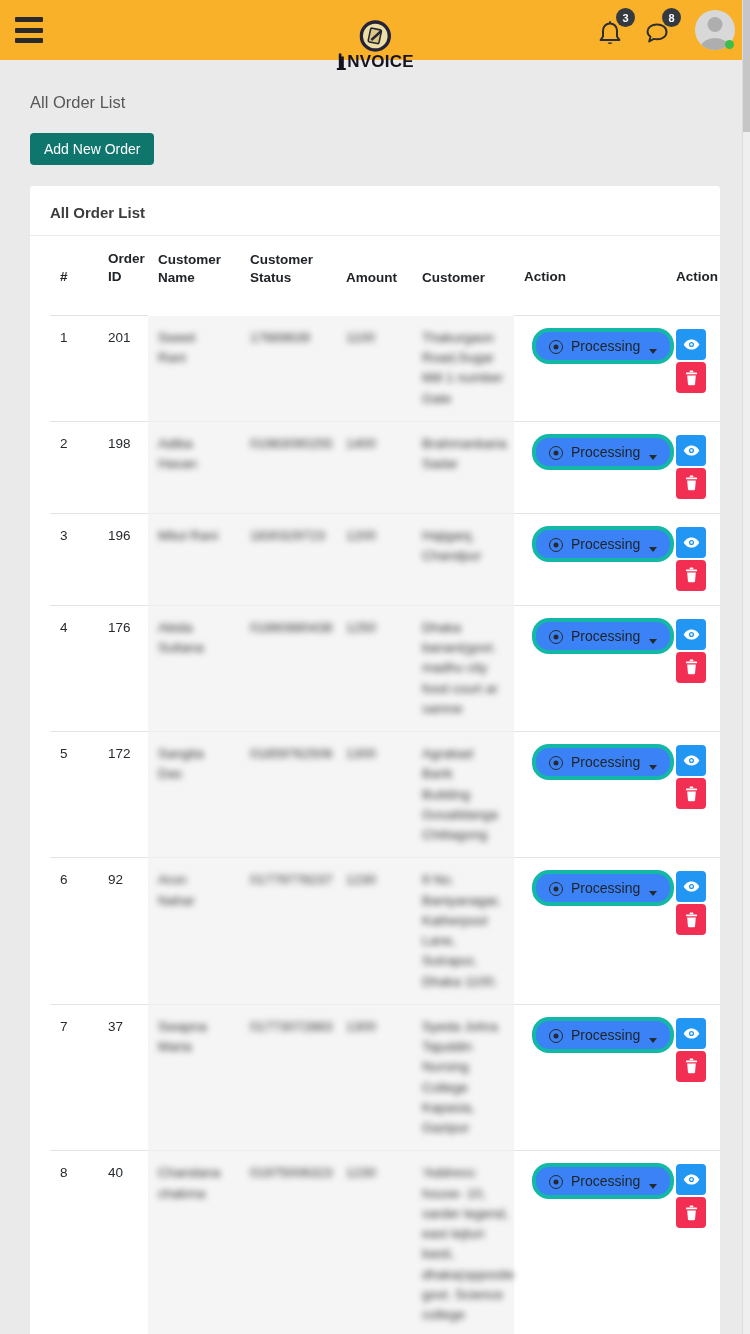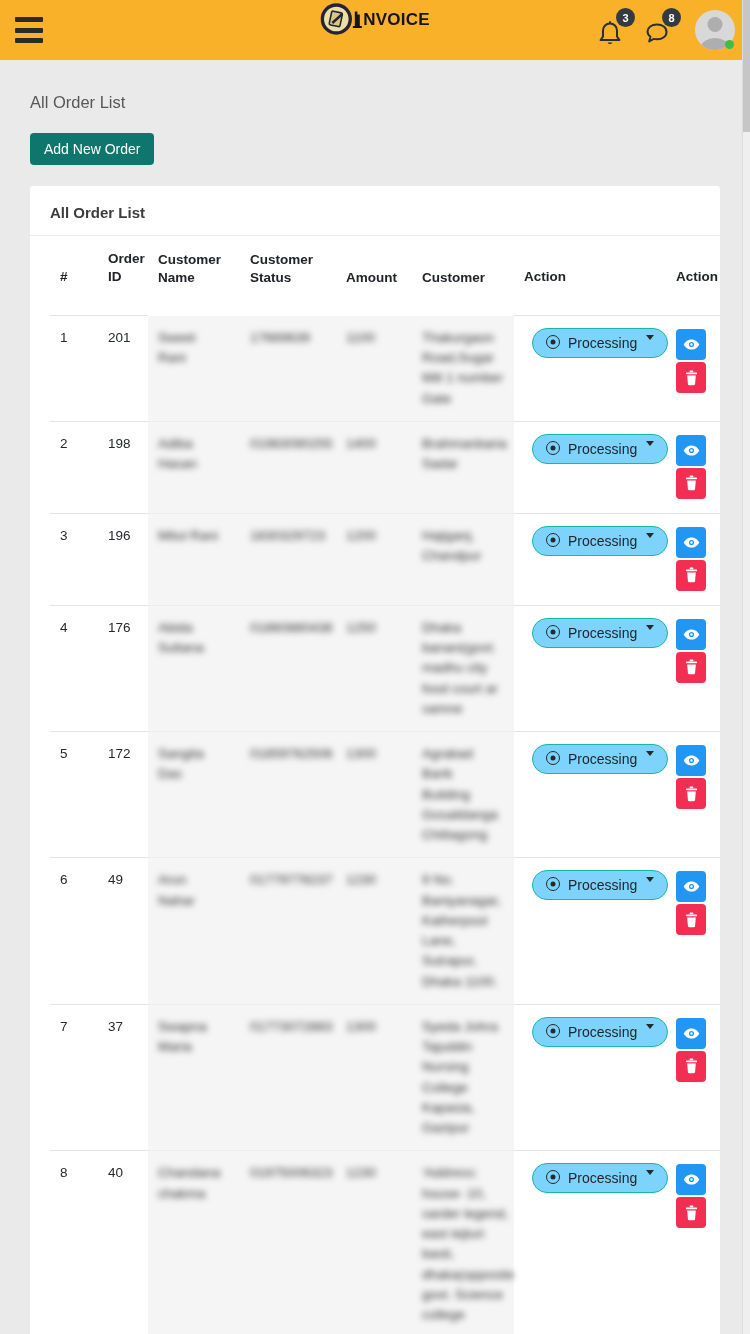--- a/index.html
+++ b/index.html
@@ -13,21 +13,21 @@
 
   
   .navbar {
     height: 60px; background: #FAB12A;
     display: flex; align-items: center; justify-content: space-between;
     padding: 0 15px; position: relative;
   }
   .hamburger { width: 30px; height: 26px; display: flex; flex-direction: column; justify-content: space-between; background: none; border: none; cursor: pointer; }
   .hamburger span { display: block; width: 28px; height: 5px; background: #2a2a2a; border-radius: 1px; }
 
-  .logo { position: absolute; left: 50%; top: 3px; transform: translateX(-50%); display: flex; align-items: center; }
+  .logo { position: absolute; left: 50%; top: 20px; transform: translateX(-50%); display: flex; flex-direction: column; align-items: center; }
   .logo-text { display: flex; align-items: flex-end; margin-top: -3px; color: #16121f; font-weight: 700; font-size: 17px; letter-spacing: 0.2px; line-height: 1; }
   .logo-text svg { margin-right: 1px; }
 
   .nav-right { display: flex; align-items: center; gap: 16px; }
   .nav-icon-wrap { position: relative; width: 30px; height: 34px; cursor: pointer; }
   .nav-icon-wrap svg { position: absolute; left: 0; bottom: 0; }
   .nav-badge {
     position: absolute; top: -5px; right: -8px; min-width: 19px; height: 19px;
     background: #343A40; color: #fff; border-radius: 50%;
     font-size: 11px; font-weight: 700; display: flex; align-items: center; justify-content: center;
@@ -67,22 +67,22 @@
   tbody tr:first-child td { border-top: none; }
   tbody td.masked { background: #f5f5f6; border-top: 1px solid #ededee; }
   tbody tr:first-child td.masked { border-top: none; }
   .blur-text { filter: blur(3px); color: #333; display: inline-block; }
   td.c-phone .blur-text { white-space: nowrap; }
   td.c-name { padding-right: 16px; }
 
   
   td.c-status { padding-left: 18px; }
   .status-btn {
-    display: inline-flex; align-items: flex-start; gap: 8px;
-    background: #7dd3fc; border: 1px solid #14b8a6; border-radius: 17px;
+    display: inline-flex; align-items: flex-end; gap: 8px;
+    background: #3b82f6; border: 4px solid #14b8a6; border-radius: 17px;
     padding: 6px 13px; font-family: inherit; font-size: 14px; color: #1f2327; cursor: pointer;
     white-space: nowrap;
   }
   .dot-icon { position: relative; width: 14px; height: 14px; border: 1.5px solid #26292d; border-radius: 50%; flex: 0 0 auto; }
   .dot-icon::after { content: ""; position: absolute; left: 50%; top: 50%; transform: translate(-50%,-50%); width: 5px; height: 5px; border-radius: 50%; background: #26292d; }
   .caret-down { width: 0; height: 0; border-left: 4.5px solid transparent; border-right: 4.5px solid transparent; border-top: 5px solid #26292d; margin-left: 1px; }
 
   
   td.c-action { padding-top: 13px; }
   .act-btn { display: flex; align-items: center; justify-content: center; width: 30px; height: 31px; border: none; border-radius: 4px; cursor: pointer; margin-bottom: 2px; }
@@ -338,21 +338,21 @@
           <rect x="3" y="4" width="18" height="3" rx="1" fill="#ffffff"></rect>
           <rect x="9" y="1" width="6" height="2.6" rx="1" fill="#ffffff"></rect>
           <path d="M5 9 h14 l-1.2 14 a2 2 0 0 1 -2 1.8 H8.2 a2 2 0 0 1 -2 -1.8 z" fill="#ffffff"></path>
         </svg>
       </button>
     </td>
   </tr>
 
   <tr>
     <td class="c-num">6</td>
-    <td class="c-id">49</td>
+    <td class="c-id">92</td>
     <td class="c-name masked"><span class="blur-text">Arun Nahar</span></td>
     <td class="c-phone masked"><span class="blur-text">01779778237</span></td>
     <td class="c-amount masked"><span class="blur-text">1230</span></td>
     <td class="c-address masked"><span class="blur-text">9 No. Baniyanagar, Katherpool Lane, Sutrapur, Dhaka 1100.</span></td>
     <td class="c-status">
       <button class="status-btn">
         <span class="dot-icon"></span>
         <span class="status-label">Processing</span>
         <span class="caret-down"></span>
       </button>

